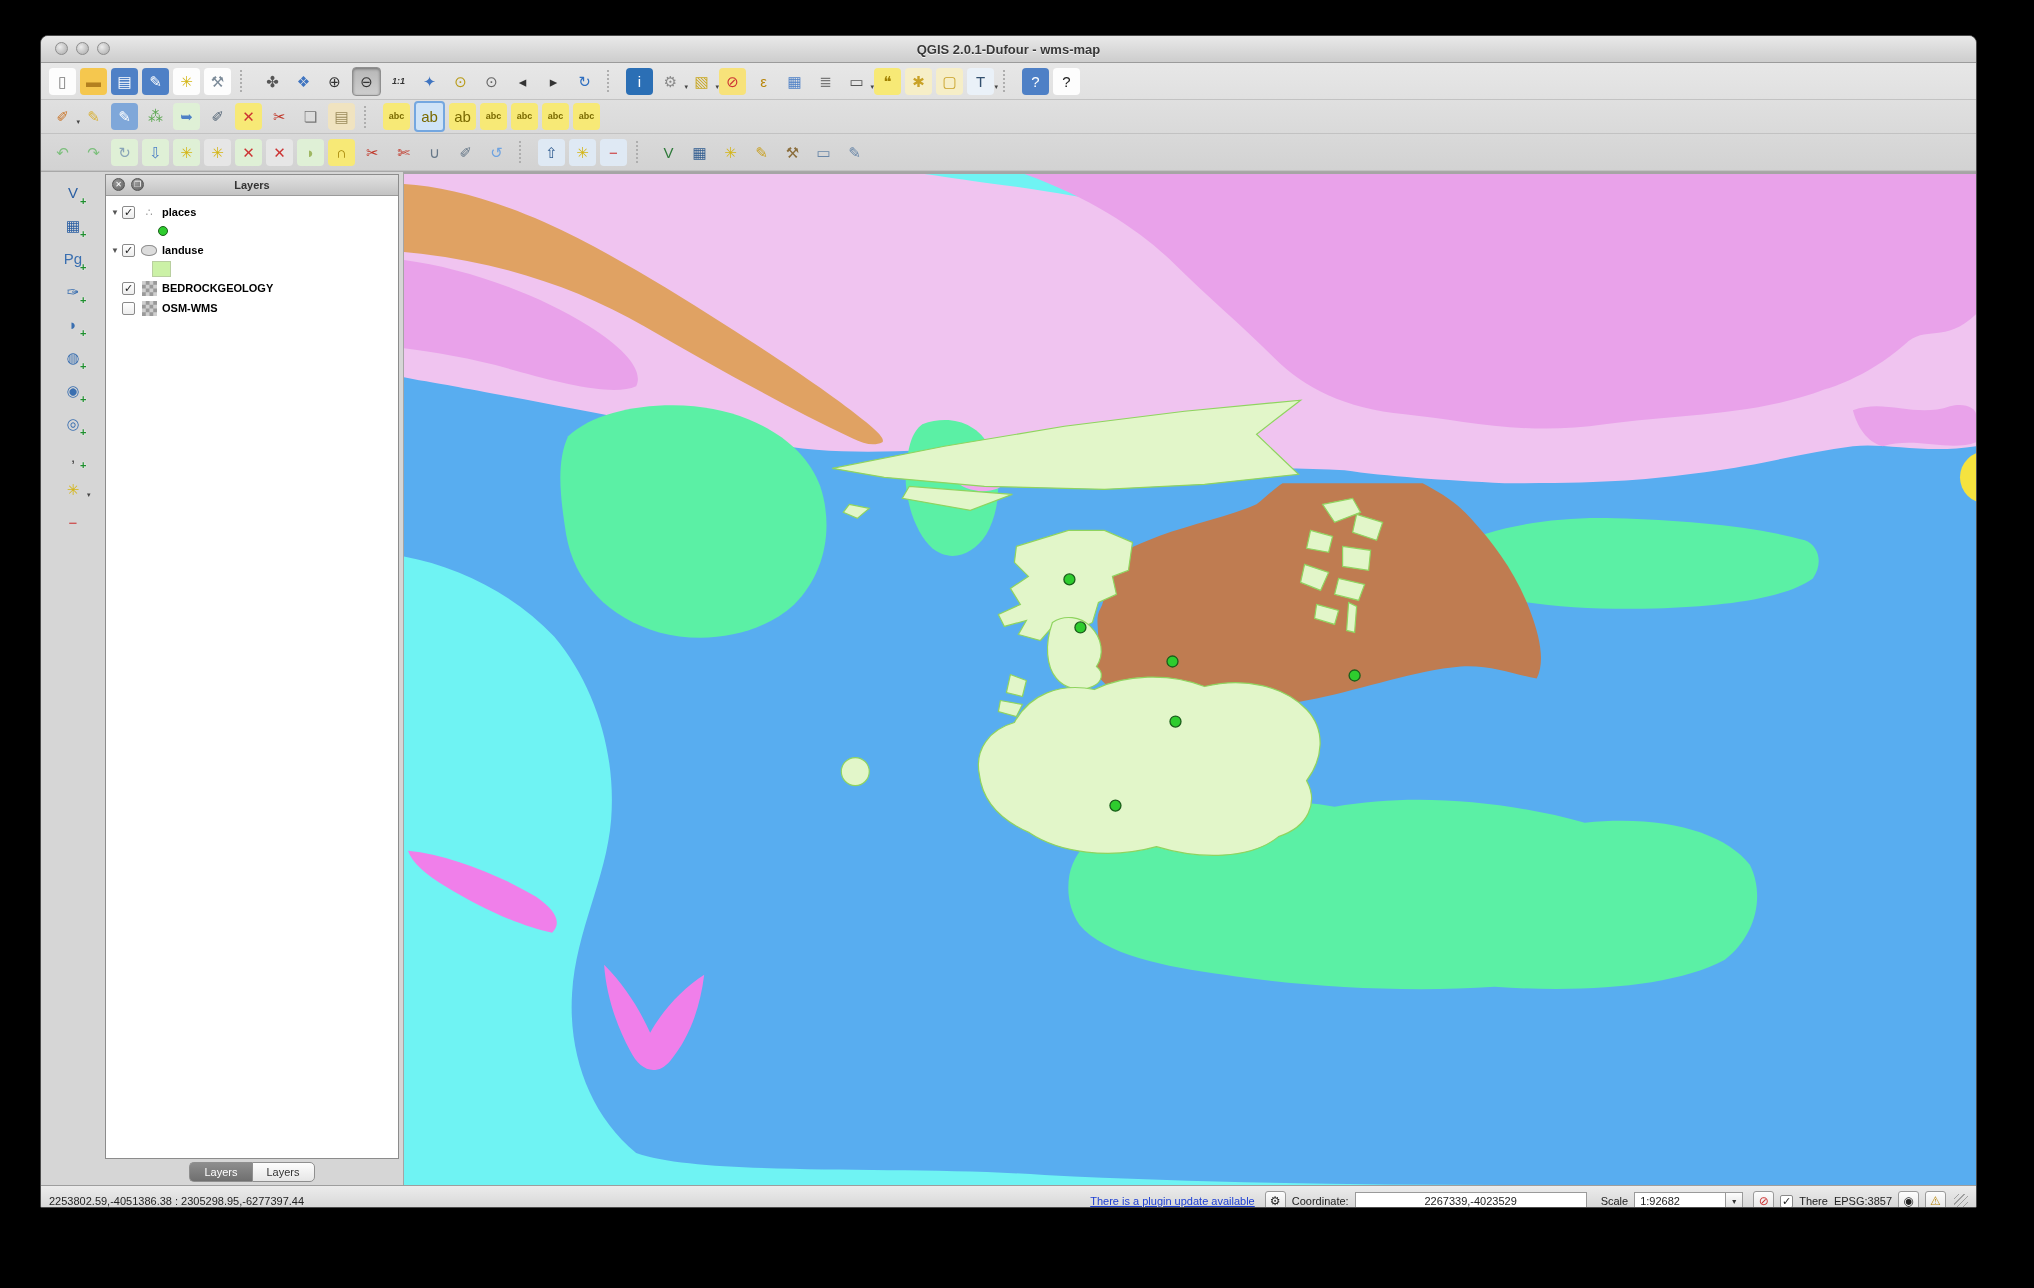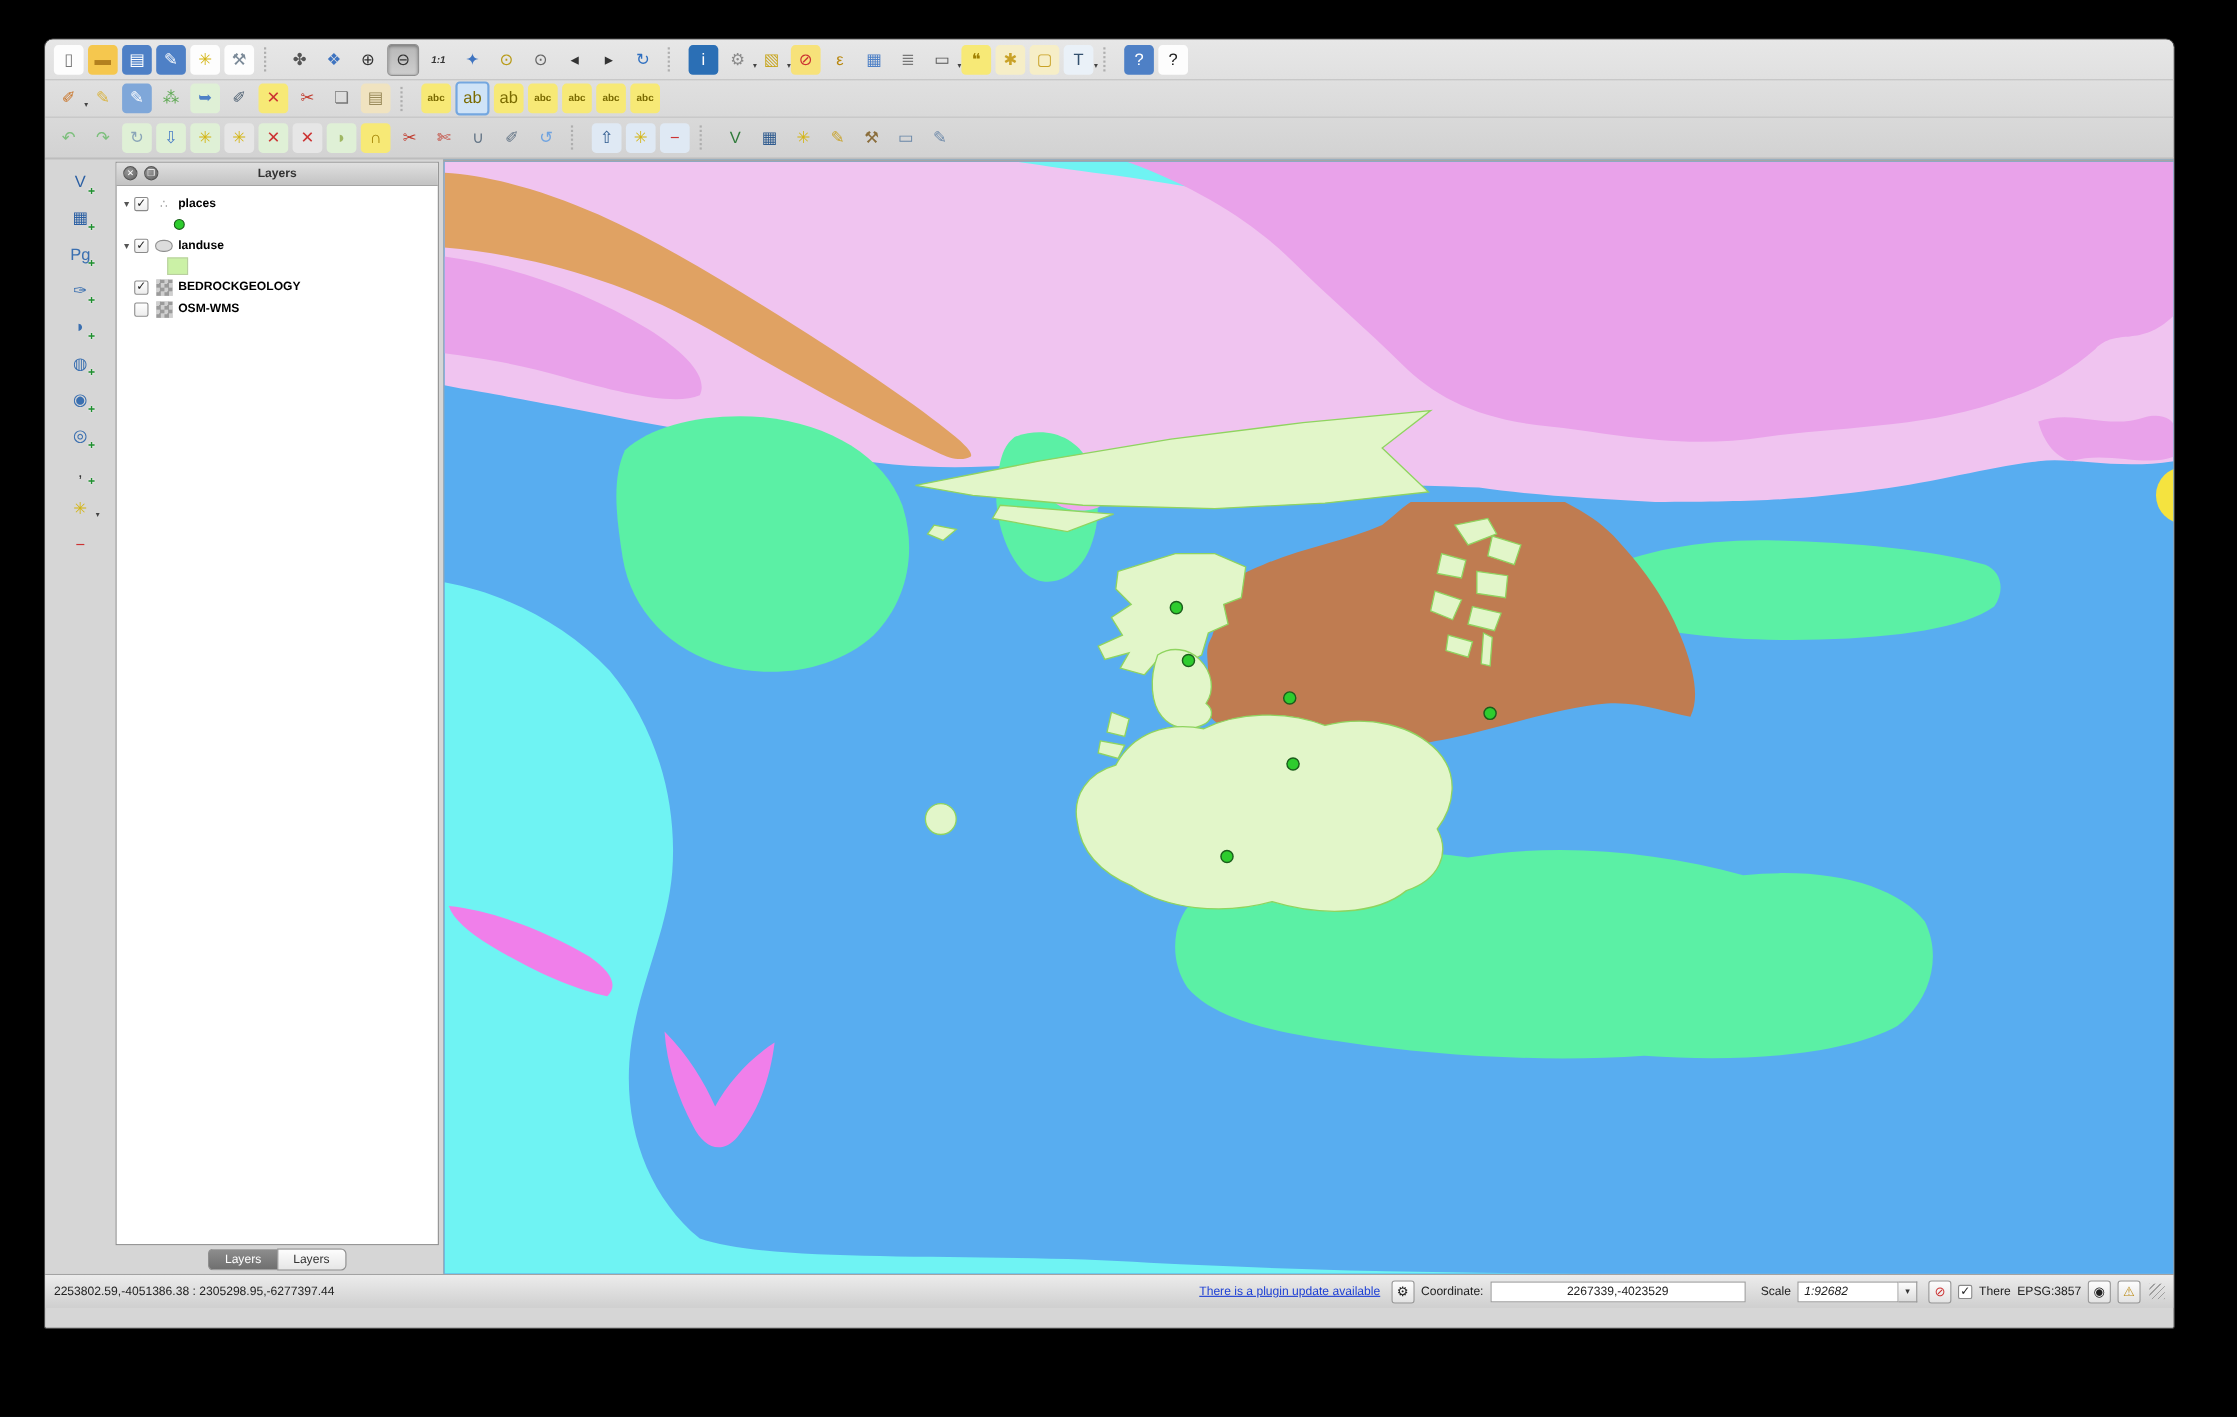--- a/index.html
+++ b/index.html
@@ -71,35 +71,43 @@
   .statusbar{height:30px;background:linear-gradient(#ececec,#cfcfcf);border-top:1px solid #9e9e9e;
     display:flex;align-items:center;font-size:11px;color:#222;padding:0 8px;gap:6px;}
   .sb-ext{white-space:nowrap;}
   .sb-spacer{flex:1;}
   .sb-link{color:#1d3fd4;text-decoration:underline;white-space:nowrap;margin-right:4px;}
   .sb-btn{width:21px;height:21px;border:1px solid #9a9a9a;border-radius:3px;background:linear-gradient(#fdfdfd,#e3e3e3);
     display:flex;align-items:center;justify-content:center;font-size:12px;box-sizing:border-box;}
   .sb-input{height:19px;border:1px solid #9a9a9a;background:#fff;font-size:11px;display:flex;
     align-items:center;justify-content:center;box-sizing:border-box;}
   .coord{width:232px;}
-  .scalebox{width:92px;justify-content:flex-start;padding-left:5px;font-style:italic;}
+  .scalebox{width:92px;justify-content:flex-start;padding-left:5px;}
   .scale-dd{width:17px;height:19px;border:1px solid #9a9a9a;border-left:none;
     background:linear-gradient(#fdfdfd,#dcdcdc);display:flex;align-items:center;justify-content:center;
     font-size:7px;color:#333;box-sizing:border-box;}
   .sb-cb{width:13px;height:13px;border:1px solid #8a8a8a;border-radius:2px;background:#fff;font-size:11px;
     line-height:11px;text-align:center;font-weight:bold;box-sizing:border-box;}
   .grip{width:14px;height:14px;margin-left:2px;
     background:repeating-linear-gradient(135deg,transparent 0 3px,#8f8f8f 3px 4px);opacity:.8;}
   .lblt{white-space:nowrap;}
 </style>
 </head>
 <body>
 
 <div class="window">
 
+  <div class="titlebar">
+    <div class="lights">
+      <span class="light"></span>
+      <span class="light"></span>
+      <span class="light"></span>
+    </div>
+    <span class="title">QGIS 2.0.1-Dufour - wms-map</span>
+  </div>
 
   <div class="toolbars">
     <div class="trow r1">
         <span class="tbtn" style="background: rgb(253, 253, 253);">
     <span class="glyph" style="color: rgb(119, 119, 119);">▯</span>
 
   </span>
         <span class="tbtn" style="background: rgb(245, 199, 78);">
     <span class="glyph" style="color: rgb(179, 128, 31);">▬</span>
 

